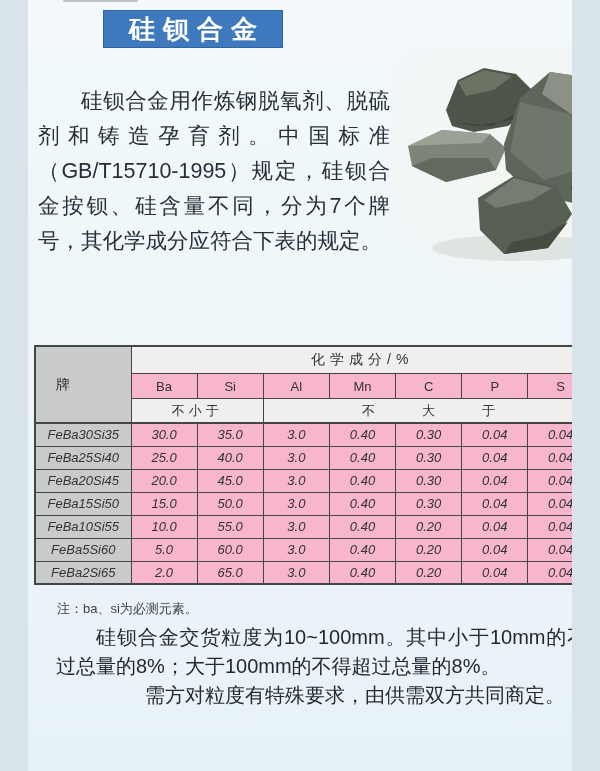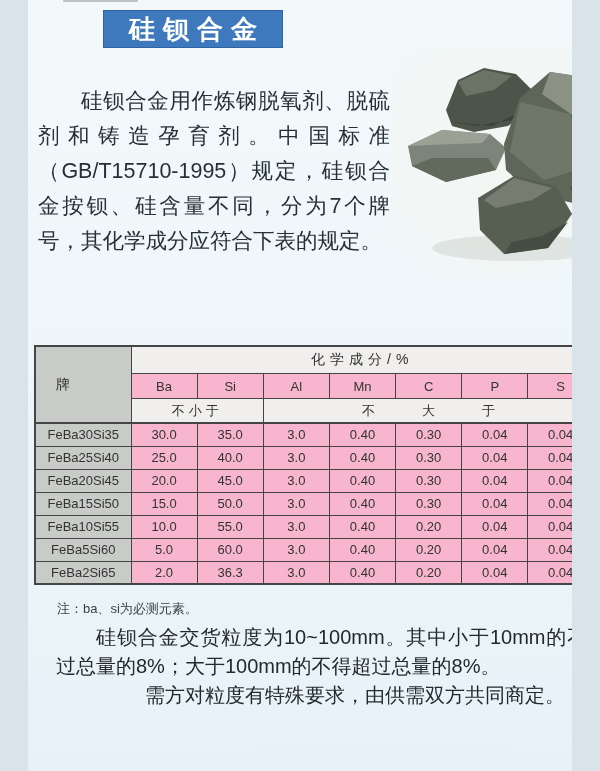--- a/index.html
+++ b/index.html
@@ -54,21 +54,21 @@
   .bg-gray{background:var(--table-gray,#c9cbc8);}
   .bg-pink{background:var(--table-pink,#f7b6cd);}
   .bg-light{background:var(--table-light,#f0efed);}
   .h-comp{height:26px;font-size:14px;letter-spacing:5px;}
   .h-el{height:24px;font-size:13px;}
   .h-lim{height:23px;font-size:13px;}
   .grade-head{font-size:14px;}
   .grade-head .sp{letter-spacing:34px;padding-left:20px;}
   .max-spread{letter-spacing:47px;margin-right:-47px;margin-top:41px;}
   .min-spread{letter-spacing:4px;}
-  table.spec tbody tr{height:23px;}
+  table.spec tbody tr{height:23px;font-style:italic;}
   table.spec tbody tr:first-child th,
   table.spec tbody tr:first-child td{border-top:2px solid var(--table-border,#454545);}
   td.c-grade,th.c-grade{
     text-align:left;padding-left:13px;font-size:13px;
     background:var(--table-gray,#c9cbc8);
   }
   td.c-val{background:var(--table-pink,#f7b6cd);font-size:13px;}
   
   .note{
     position:absolute;left:17px;top:588px;
@@ -232,21 +232,21 @@
           <td class="c-val">60.0</td>
           <td class="c-val">3.0</td>
           <td class="c-val">0.40</td>
           <td class="c-val">0.20</td>
           <td class="c-val">0.04</td>
           <td class="c-val">0.04</td>
         </tr>
         <tr>
           <th class="c-grade">FeBa2Si65</th>
           <td class="c-val">2.0</td>
-          <td class="c-val">36.3</td>
+          <td class="c-val">65.0</td>
           <td class="c-val">3.0</td>
           <td class="c-val">0.40</td>
           <td class="c-val">0.20</td>
           <td class="c-val">0.04</td>
           <td class="c-val">0.04</td>
         </tr>
       </tbody>
   </table>
 
   <p class="note">注：ba、si为必测元素。</p>

